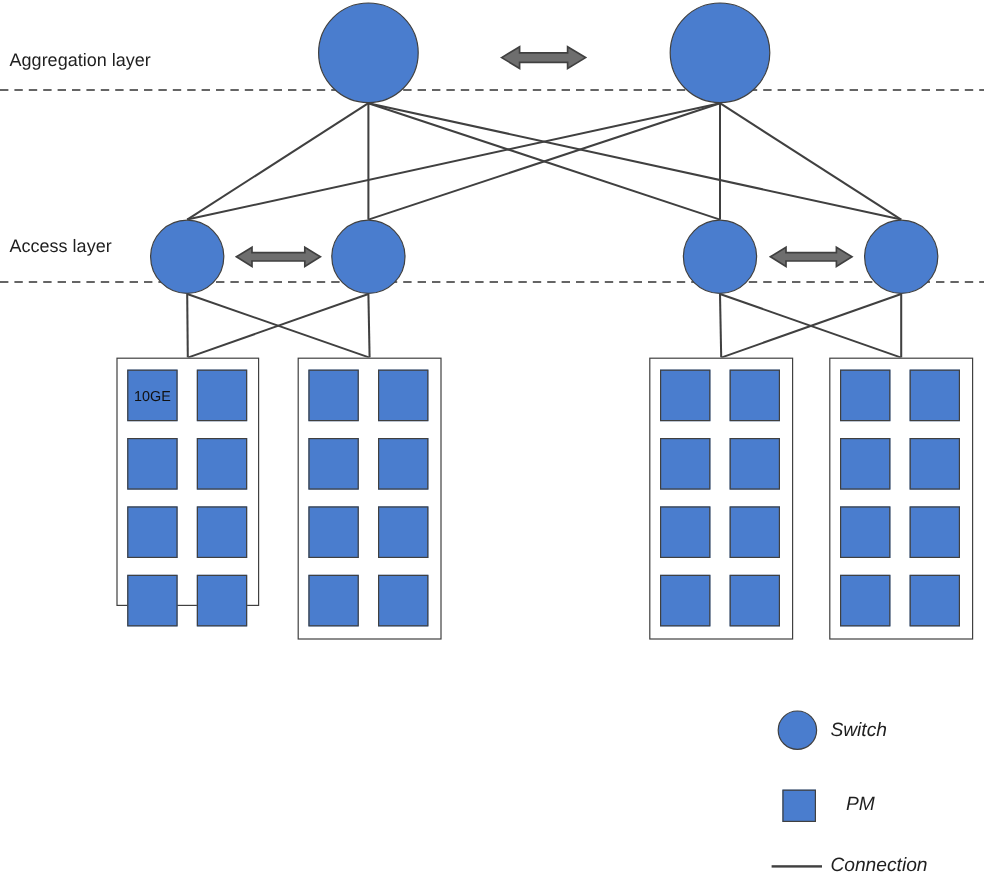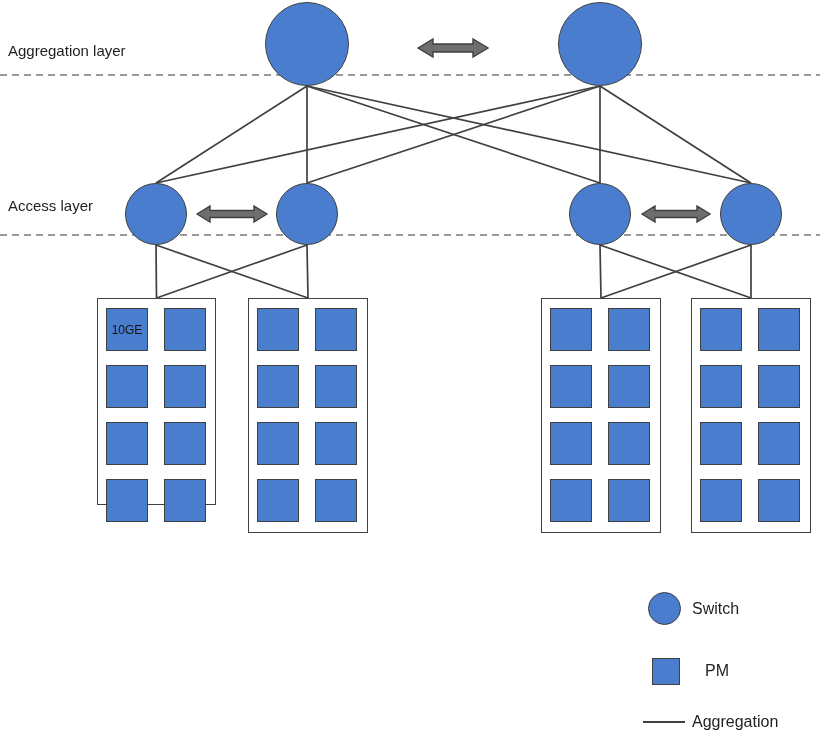--- a/index.html
+++ b/index.html
@@ -74,20 +74,21 @@
     position: absolute; left: 643px; top: 721px;
     width: 42px; height: 0;
     border-top: 2px solid var(--line);
   }
   .legend-label {
     position: absolute;
     font-size: 16px;
     line-height: 18px;
     color: var(--text);
     white-space: nowrap;
+    font-style: italic;
   }
   #legend-switch-label     { left: 692px; top: 600px; }
   #legend-pm-label         { left: 705px; top: 662px; }
   #legend-connection-label { left: 692px; top: 713px; }
 </style>
 </head>
 <body>
 
 <div class="canvas">
 
@@ -169,16 +170,16 @@
     </div>
 
   <div>
     <span class="legend-circle"></span>
     <span class="legend-label" id="legend-switch-label">Switch</span>
 
     <span class="legend-square"></span>
     <span class="legend-label" id="legend-pm-label">PM</span>
 
     <span class="legend-line"></span>
-    <span class="legend-label" id="legend-connection-label">Aggregation</span>
+    <span class="legend-label" id="legend-connection-label">Connection</span>
   </div>
 
 </div>
 
 </body></html>

